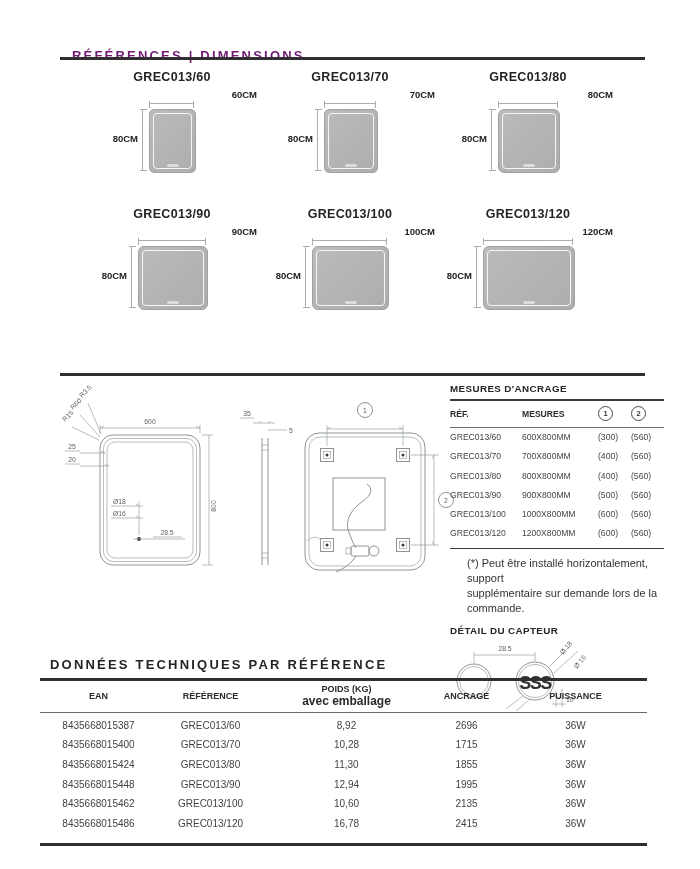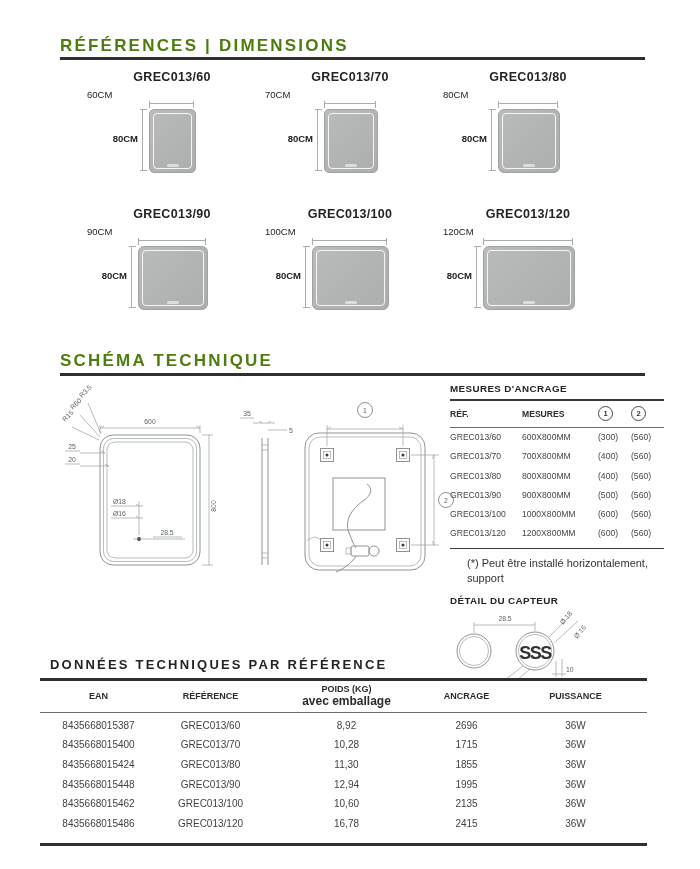--- a/index.html
+++ b/index.html
@@ -1,24 +1,24 @@
 <!DOCTYPE html>
 <html><head>
 <meta charset="utf-8">
 <style>
   html,body{margin:0;padding:0;background:#fff;}
   .page{position:relative;width:700px;height:869px;background:#ffffff;overflow:hidden;
         font-family:"Liberation Sans",sans-serif;color:#2e2e2e;}
   
-  .sec-title{position:absolute;margin:0;font-size:17px;font-weight:bold;letter-spacing:2.2px;color:#4d7c0f;white-space:nowrap;}
+  .sec-title{position:absolute;margin:12px;font-size:13px;font-weight:bold;letter-spacing:2.2px;color:#701a75;white-space:nowrap;}
   .rule{position:absolute;height:2.5px;background:#2f2f2f;}
   
   .mfig{position:absolute;width:170px;height:104px;}
   .mref{position:absolute;top:0;left:0;right:0;text-align:center;font-size:12.5px;font-weight:bold;letter-spacing:.3px;color:#232323;}
-  .wcm{position:absolute;top:19px;left:0;right:0;text-align:left;font-size:9.5px;font-weight:normal;color:#232323;}
+  .wcm{position:absolute;top:19px;left:0;right:0;text-align:right;font-size:9.5px;font-weight:bold;color:#232323;}
   .hcm{position:absolute;top:63px;width:38px;text-align:right;font-size:9.5px;font-weight:bold;color:#232323;}
   .hdim{position:absolute;top:33px;height:5px;border-top:1px solid #a9adad;}
   .hdim::before,.hdim::after{content:"";position:absolute;top:-3.5px;width:1px;height:7px;background:#a9adad;}
   .hdim::before{left:0}.hdim::after{right:0}
   .vdim{position:absolute;top:39px;height:62px;width:5px;border-left:1px solid #a9adad;}
   .vdim::before,.vdim::after{content:"";position:absolute;left:-3.5px;height:1px;width:7px;background:#a9adad;}
   .vdim::before{top:0}.vdim::after{bottom:0}
   .mirror{position:absolute;top:39px;height:62px;border-radius:6px;
           background:linear-gradient(135deg,#b9bcbb 0%,#b1b4b3 55%,#acafae 100%);
           border:1px solid #9fa2a1;}
@@ -104,21 +104,20 @@
   </div>
   <div class="mfig" style="left:443px;top:207px">
     <div class="mref">GREC013/120</div>
     <div class="wcm">120CM</div>
     <div class="hdim" style="left:40px;width:90px"></div>
     <div class="vdim" style="left:33px"></div>
     <div class="hcm" style="left:-9px">80CM</div>
     <div class="mirror" style="left:40px;width:90px"></div>
   </div>
 
-  <h2 class="sec-title" style="left:60px;top:351px">SCHÉMA TECHNIQUE</h2>
   <div class="rule" style="left:60px;top:373px;width:585px"></div>
 
   <svg class="schema-svg" style="left:55px;top:383px" width="400" height="232" viewBox="0 0 400 232">
 
     <g>
       <rect class="dln" x="45" y="52" width="100" height="130" rx="13"></rect>
       <rect class="dthin" x="48.5" y="55.5" width="93" height="123" rx="10"></rect>
       <rect class="dthin" x="52" y="59" width="86" height="116" rx="8"></rect>
 
       <line class="dthin" x1="45" y1="50" x2="45" y2="42"></line>
@@ -273,20 +272,21 @@
     </div>
     <div class="agrid row">
       <div>GREC013/120</div>
         <div>1200X800MM</div>
         <div>(600)</div>
         <div>(560)</div>
     </div>
     <div class="arule"></div>
     <div class="afoot">
       <div>(*) Peut être installé horizontalement, support</div>
+      <div>supplémentaire sur demande lors de la commande.</div>
     </div>
     <div class="dtitle">DÉTAIL DU CAPTEUR</div>
     <svg class="sensor-svg" style="position:static;margin-top:3px" width="180" height="72" viewBox="0 0 180 72">
       <circle class="dln" cx="24" cy="42" r="17"></circle>
         <circle class="dthin" cx="24" cy="42" r="14.5"></circle>
       <circle class="dln" cx="85" cy="42" r="19"></circle>
         <circle class="dthin" cx="85" cy="42" r="16.5"></circle>
       <text x="85" y="50" text-anchor="middle" font-size="18" font-weight="bold" letter-spacing="-1.5" fill="#333" font-family="Liberation Sans, sans-serif">SSS</text>
       <line class="dthin" x1="24" y1="24" x2="24" y2="13"></line>
         <line class="dthin" x1="85" y1="22" x2="85" y2="13"></line>

